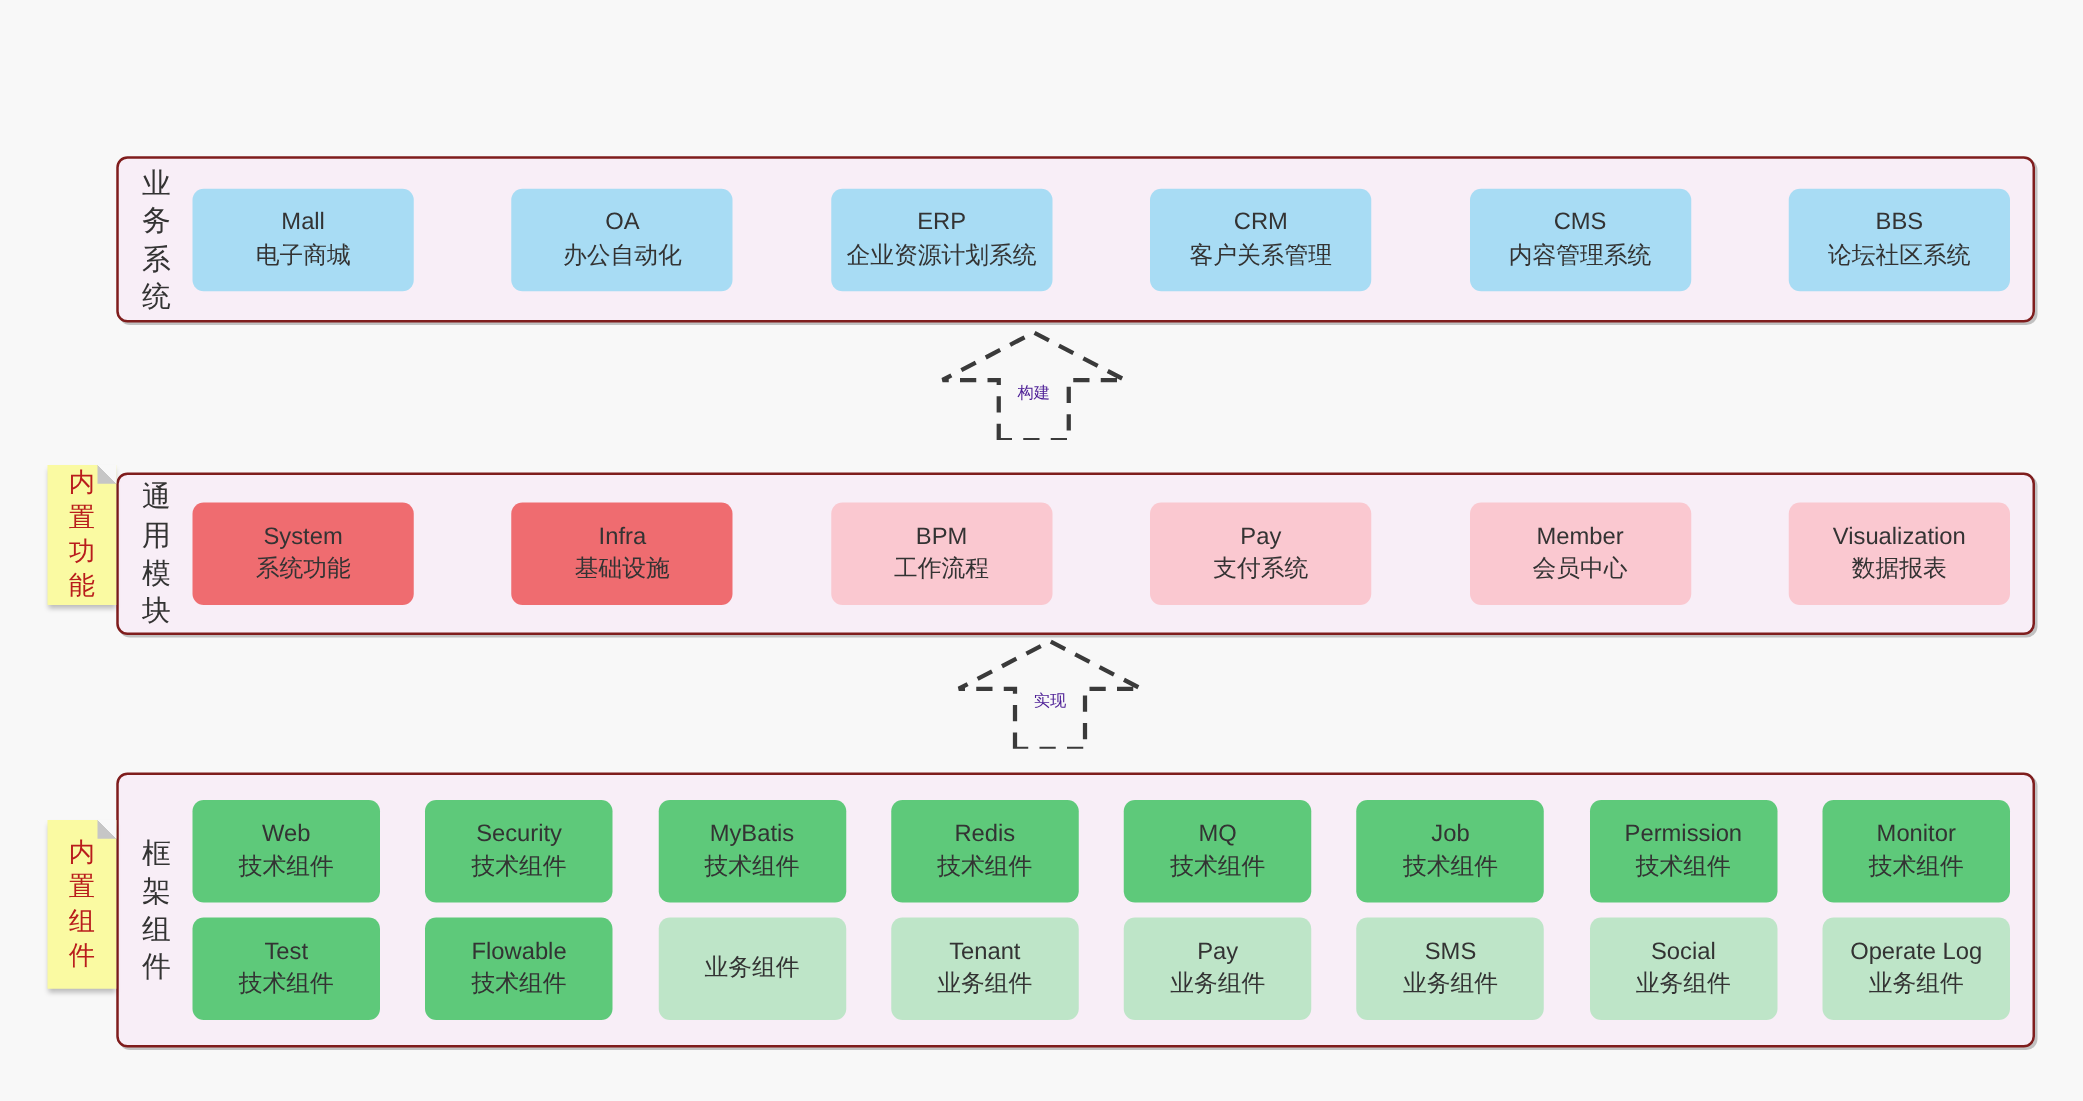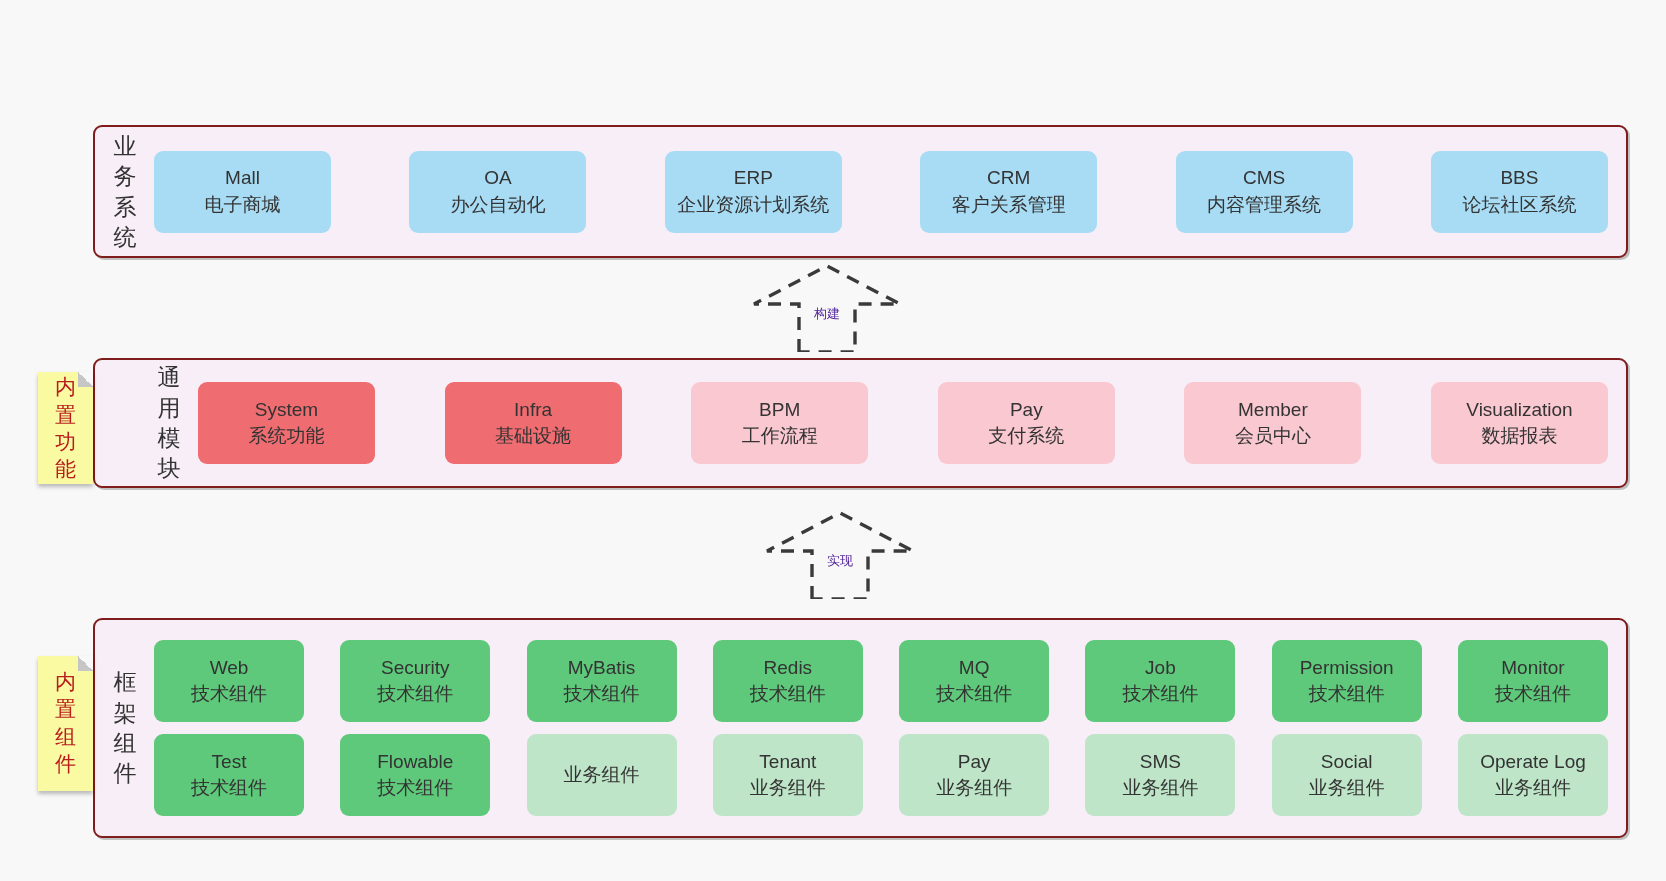--- a/index.html
+++ b/index.html
@@ -7,21 +7,21 @@
     position:relative;width:1666px;height:881px;background:#f8f8f8;
     font-family:"Liberation Sans","DejaVu Sans",sans-serif;color:#333;overflow:hidden;
   }
   .band{
     position:absolute;left:93px;width:1535px;background:#f8eef7;
     border:2px solid #7f1d1d;border-radius:9px;
     box-shadow:2px 2px 0 rgba(0,0,0,.22);
     display:flex;align-items:center;box-sizing:border-box;z-index:1;
   }
   .band1{top:125px;height:133px;}
-  .band2{top:358px;height:130px;padding-left:44px;}
+  .band2{top:378px;height:130px;}
   .band3{top:618px;height:220px;}
   .band-label{
     flex:none;width:30px;margin-left:15px;font-size:23px;line-height:1.32;
     word-break:break-all;text-align:center;color:#333;
   }
   .boxes{flex:1;display:flex;justify-content:space-between;align-items:center;padding:0 18px 0 14px;}
   .boxes-col{flex:1;display:flex;flex-direction:column;gap:12px;padding:0 18px 0 14px;}
   .row{display:flex;justify-content:space-between;}
   .node{
     border-radius:9px;display:flex;flex-direction:column;align-items:center;justify-content:center;

